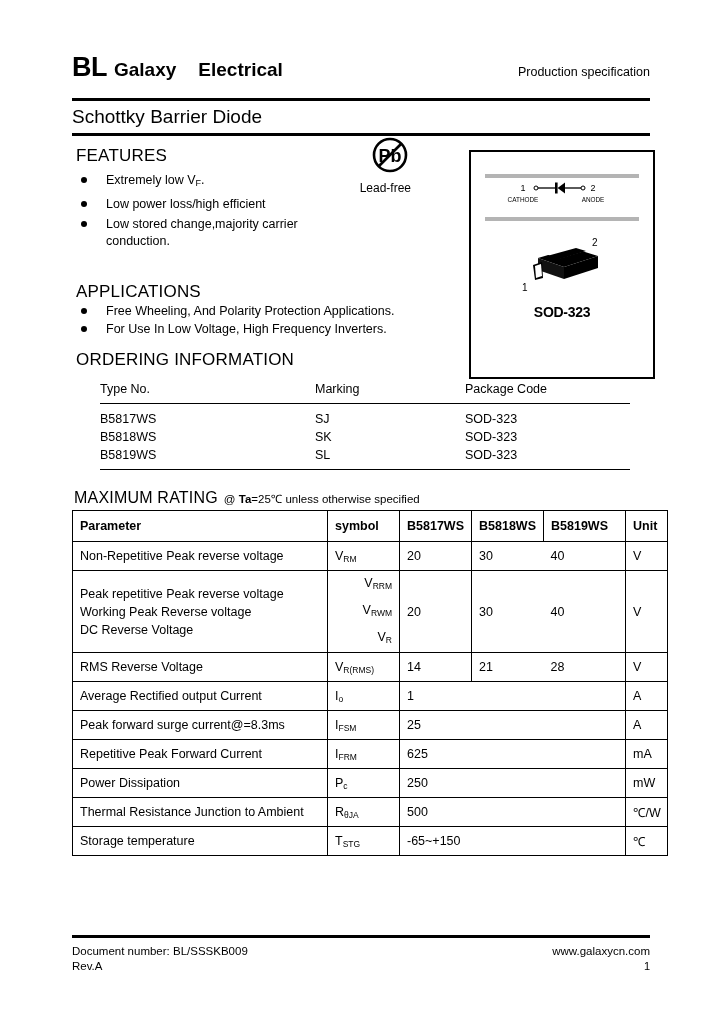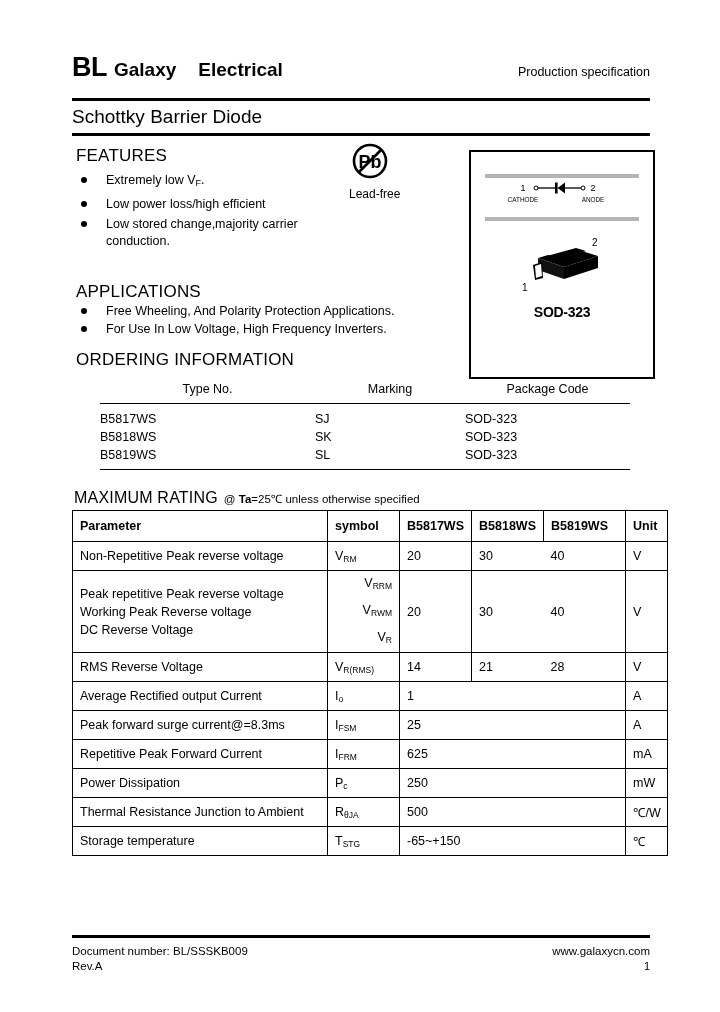--- a/index.html
+++ b/index.html
@@ -119,23 +119,23 @@
     background: #000;
   }
   .bullet-item sub {
     font-size: 9px;
     vertical-align: -2px;
   }
 
   
   .leadfree {
     position: absolute;
-    left: 349px; top: 142px;
+    left: 349px; top: 136px;
     width: 62px;
-    text-align: left;
+    text-align: right;
   }
   .leadfree-label {
     font-size: 12px;
     margin-top: 1px;
   }
 
   
   .pkg-box {
     position: absolute;
     left: 469px; top: 150px;
@@ -174,21 +174,21 @@
   
   .ord-table {
     position: absolute;
     left: 100px; top: 382px;
     width: 530px;
     border-collapse: collapse;
     font-size: 12.5px;
   }
   .ord-table th {
     font-weight: normal;
-    text-align: center;
+    text-align: left;
     padding: 0 0 7px 0;
     margin-top: 34px;
   }
   .ord-table thead tr { border-bottom: 1.6px solid #000; }
   .ord-table tbody tr:last-child { border-bottom: 1.6px solid #000; }
   .ord-table td {
     padding: 1px 0;
     line-height: 16px;
   }
   .ord-table tbody tr:first-child td { padding-top: 7px; }

